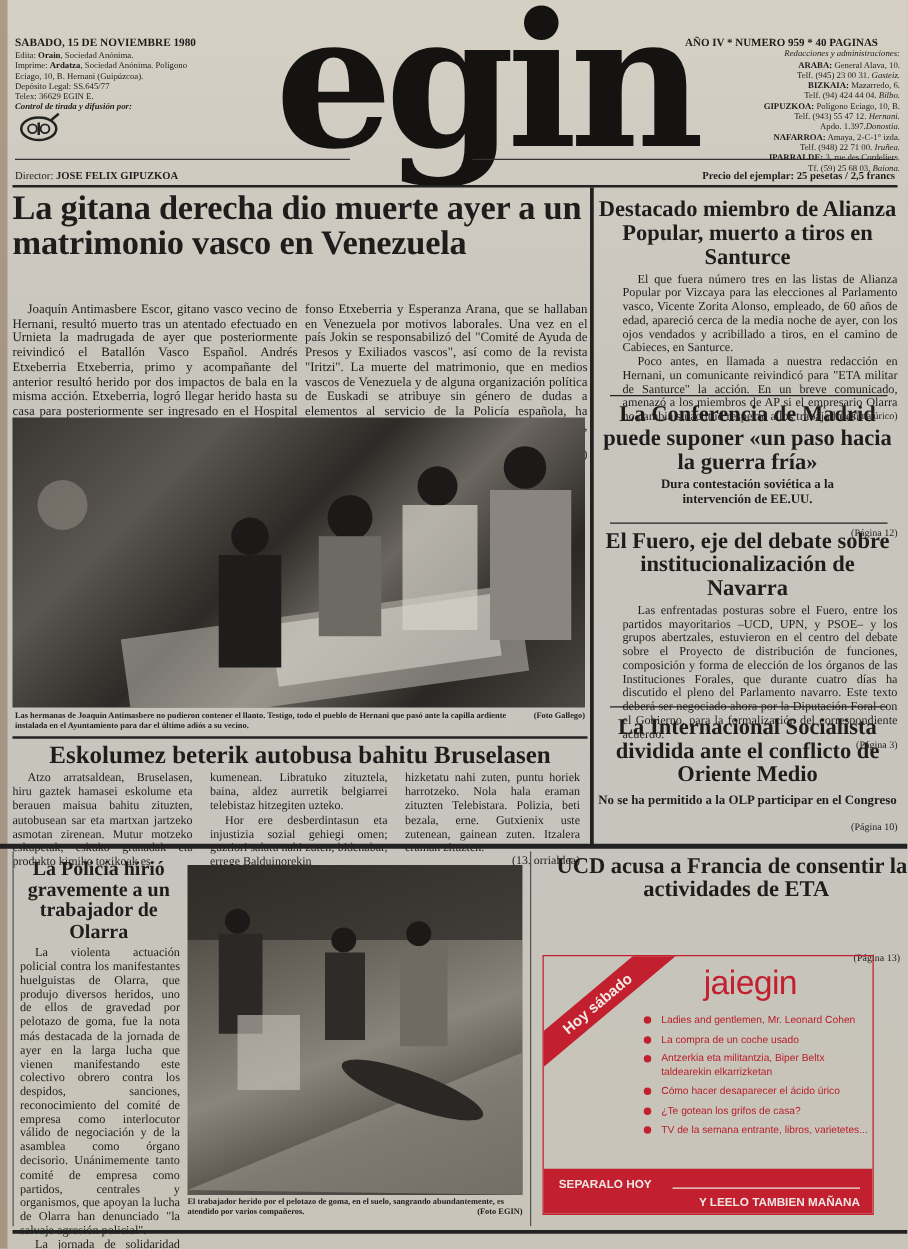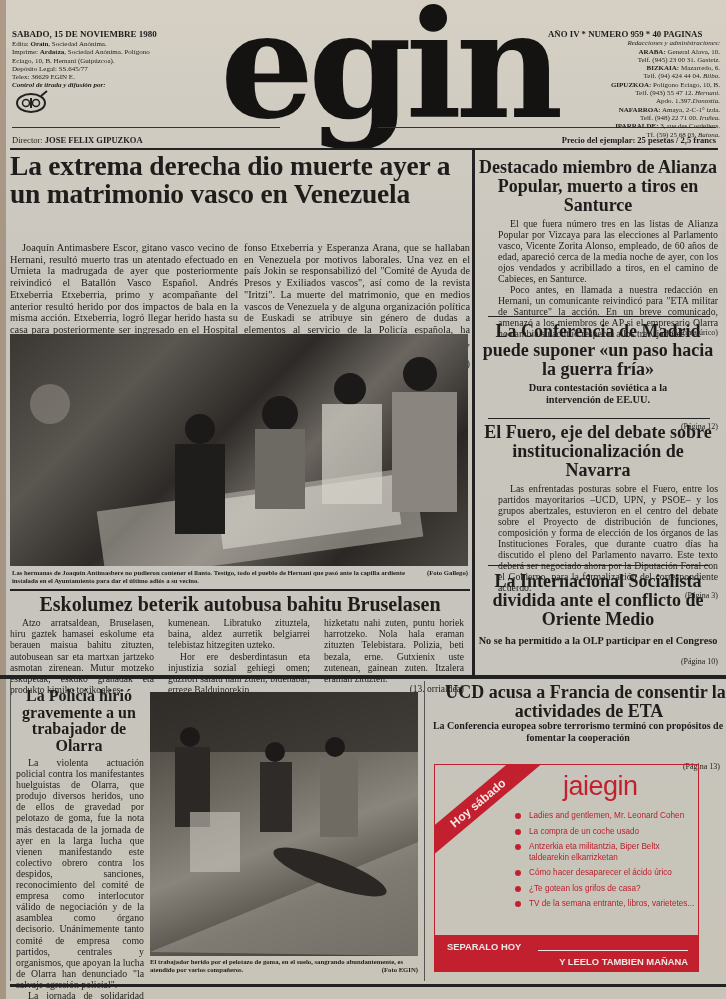--- a/index.html
+++ b/index.html
@@ -110,21 +110,21 @@
     <div><b>NAFARROA:</b> <span>Amaya, 2-C-1° izda.</span></div>
     <div><span>Telf. (948) 22 71 00.</span> <i>Iruñea.</i></div>
     <div><b>IPARRALDE:</b> <span>3, rue des Cordeliers.</span></div>
     <div><span>Tf. (59) 25 68 03.</span> <i>Baiona.</i></div>
   </div>
 
   <div class="director"><span class="lbl">Director:</span> <span>JOSE FELIX GIPUZKOA</span></div>
   <div class="price">Precio del ejemplar: 25 pesetas / 2,5 francs</div>
   <div class="rule" style="left:10px;top:148px;width:708px;height:1.5px;"></div>
 
-  <div class="h1">La extrema derecha dio muerte ayer a un matrimonio vasco en Venezuela</div>
+  <div class="h1">La gitana derecha dio muerte ayer a un matrimonio vasco en Venezuela</div>
   <div class="col" style="left:10px;top:242px;width:228px;">
     <p>Joaquín Antimasbere Escor, gitano vasco vecino de Hernani, resultó muerto tras un atentado efectuado en Urnieta la madrugada de ayer que posteriormente reivindicó el Batallón Vasco Español. Andrés Etxeberria Etxeberria, primo y acompañante del anterior resultó herido por dos impactos de bala en la misma acción. Etxeberria, logró llegar herido hasta su casa para posteriormente ser ingresado en el Hospital Provincial donde permanece incomunicado y vigilado policialmente.</p>
     <p>También ayer, en Caracas, tres individuos dieron muerte en su apartamento al matrimonio de Eibar formado por Jokin Al-</p>
   </div>
   <div class="col" style="left:244px;top:242px;width:226px;">
     <p style="text-indent:0">fonso Etxeberria y Esperanza Arana, que se hallaban en Venezuela por motivos laborales. Una vez en el país Jokin se responsabilizó del "Comité de Ayuda de Presos y Exiliados vascos", así como de la revista "Iritzi". La muerte del matrimonio, que en medios vascos de Venezuela y de alguna organización política de Euskadi se atribuye sin género de dudas a elementos al servicio de la Policía española, ha causado gran impacto tanto en Eibar como en Oñate, donde el matrimonio había residido.</p>
     <div class="ref">(Páginas 4 y última)</div>
   </div>
 
   <div class="photo" style="left:10px;top:334px;width:458px;height:232px;background:linear-gradient(135deg,#3a3733 0%,#5a5650 25%,#2d2a27 45%,#6b6660 60%,#2a2724 80%,#4c4843 100%);">
@@ -218,21 +218,20 @@
       <rect x="40" y="120" width="50" height="60" fill="#c9c5bd" opacity=".6"></rect>
     </svg>
   </div>
   <div class="caption" style="left:150px;top:958px;width:268px;">
     <span>El trabajador herido por el pelotazo de goma, en el suelo, sangrando abundantemente, es atendido por varios compañeros.</span>
     <span class="credit">(Foto EGIN)</span>
   </div>
   <div class="rule" style="left:424px;top:681px;width:1px;height:300px;background:#555;"></div>
 
   <div class="ucdh">UCD acusa a Francia de consentir las actividades de ETA</div>
-  <div class="ucdsub">La Conferencia europea sobre terrorismo terminó con propósitos de fomentar la cooperación</div>
   <div class="rref" style="position:absolute;left:430px;top:746px;width:290px;">(Página 13)</div>
 
   <div class="ad">
     <div class="sash">Hoy sábado</div>
     <div class="brand">jaiegin</div>
     <ul>
       <li><span class="dot"></span><span>Ladies and gentlemen, Mr. Leonard Cohen</span></li>
       <li><span class="dot"></span><span>La compra de un coche usado</span></li>
       <li><span class="dot"></span><span>Antzerkia eta militantzia, Biper Beltx taldearekin elkarrizketan</span></li>
       <li><span class="dot"></span><span>Cómo hacer desaparecer el ácido úrico</span></li>

